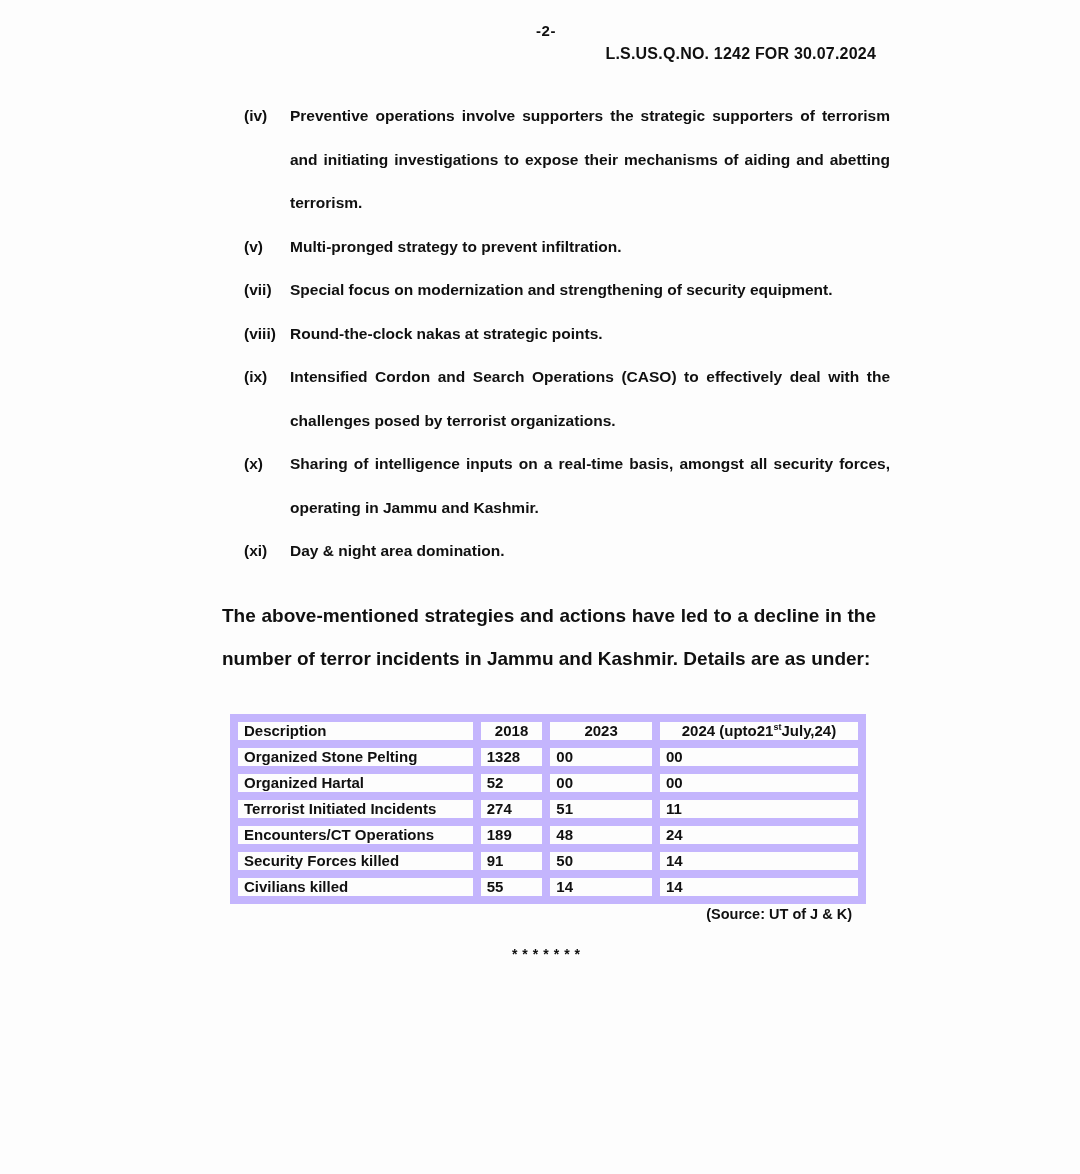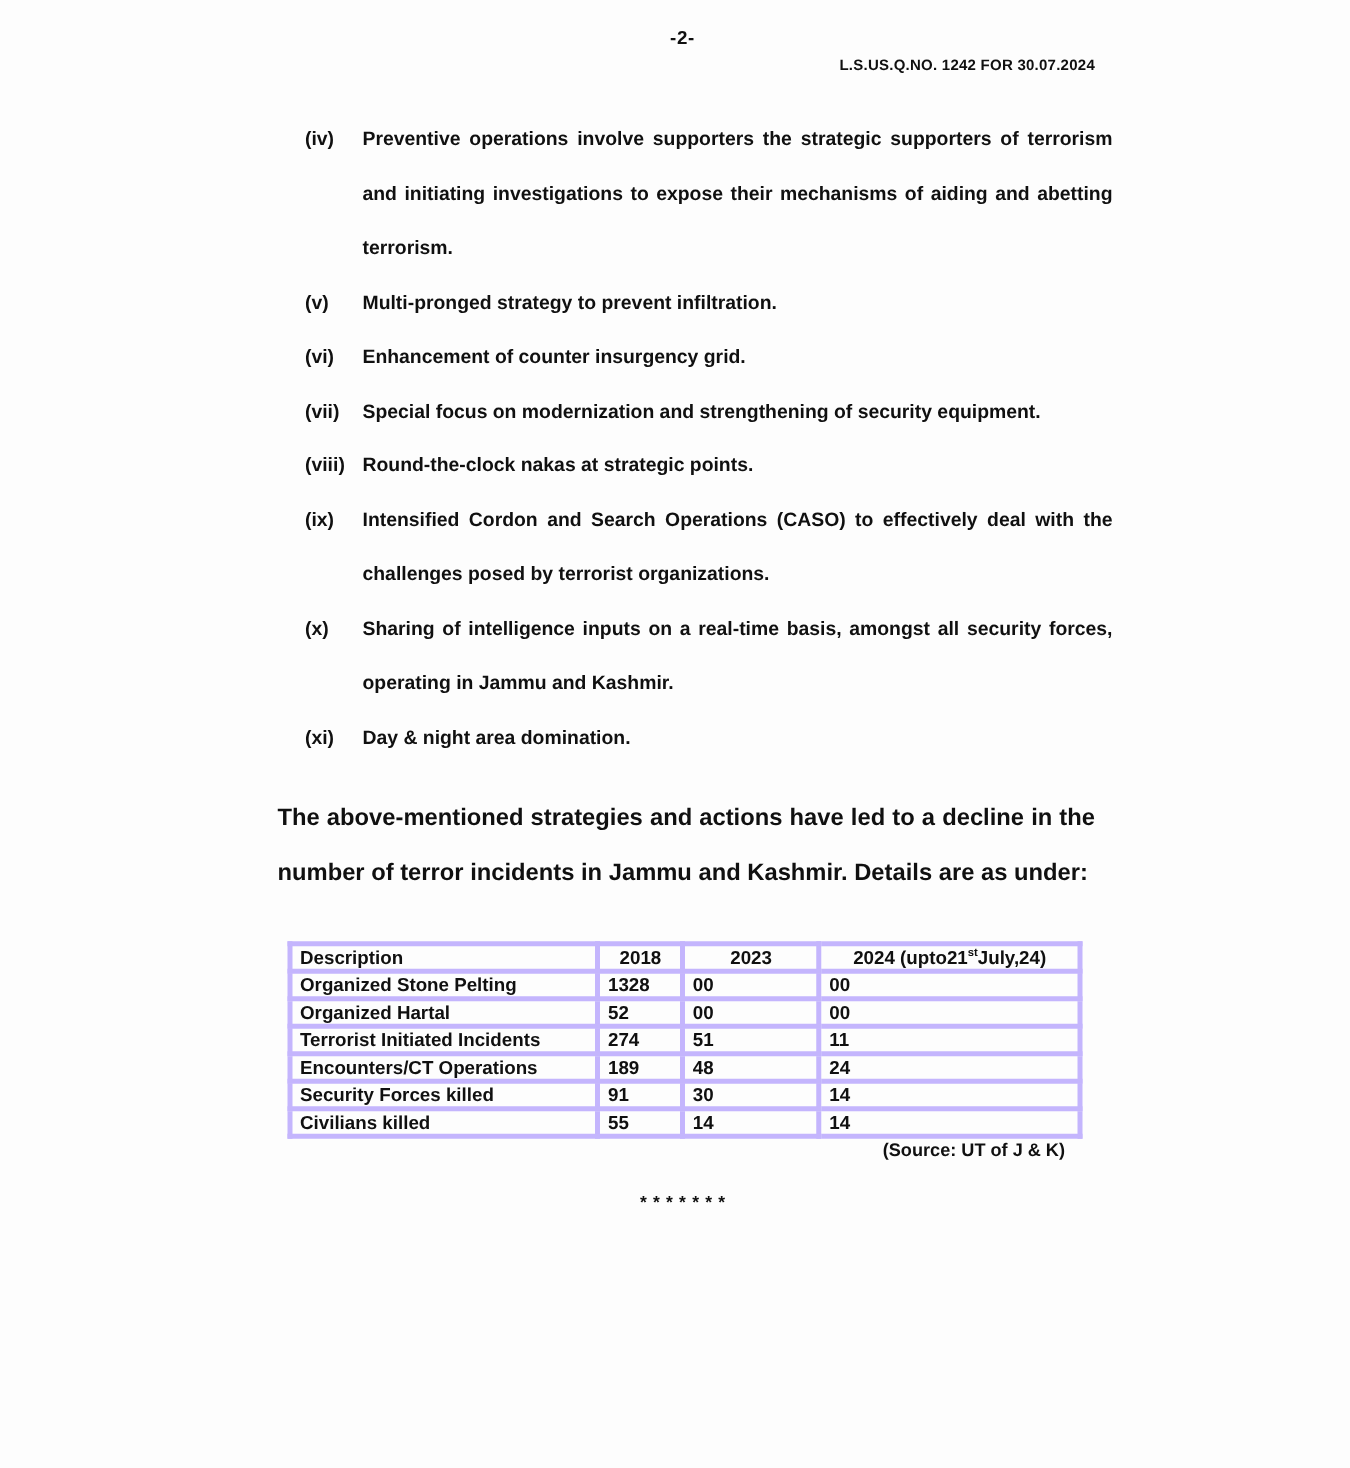--- a/index.html
+++ b/index.html
@@ -22,21 +22,21 @@
     padding-top: 22px;
     text-align: center;
     font-size: 15px;
     letter-spacing: 0.5px;
     text-indent: 12px;
   }
   .doc-ref {
     margin-top: 6px;
     padding-right: 204px;
     text-align: right;
-    font-size: 12px;
+    font-size: 16px;
     letter-spacing: 0.2px;
   }
   .strategy-list {
     margin: 31px 190px 0 244px;
     font-size: 15.5px;
     line-height: 43.5px;
   }
   .list-item {
     display: flex;
     align-items: flex-start;
@@ -57,21 +57,21 @@
   }
   table.stats {
     margin: 33px 0 0 230px;
     width: 636px;
     border-collapse: collapse;
     table-layout: fixed;
     font-size: 15px;
     font-weight: 700;
   }
   table.stats th, table.stats td {
-    border: 4px solid #c4b5fd;
+    border: 8px solid #c4b5fd;
     height: 18px;
     padding: 0 6px;
     overflow: hidden;
     white-space: nowrap;
   }
   .col-desc  { width: 40.4%; }
   .col-2018  { width: 9.3%; }
   .col-2023  { width: 16.5%; }
   .col-2024  { width: 33.8%; }
   table.stats th { text-align: center; }
@@ -107,24 +107,20 @@
   <div class="doc-ref">L.S.US.Q.NO. 1242 FOR 30.07.2024</div>
 
   <div class="strategy-list">
     <div class="list-item">
       <span class="item-label">(iv)</span>
       <div class="item-text">Preventive operations involve supporters the strategic supporters of terrorism and initiating investigations to expose their mechanisms of aiding and abetting terrorism.</div>
     </div>
     <div class="list-item">
       <span class="item-label">(v)</span>
       <div class="item-text">Multi-pronged strategy to prevent infiltration.</div>
-    </div>
-    <div class="list-item">
-      <span class="item-label">(vi)</span>
-      <div class="item-text">Enhancement of counter insurgency grid.</div>
     </div>
     <div class="list-item">
       <span class="item-label">(vii)</span>
       <div class="item-text">Special focus on modernization and strengthening of security equipment.</div>
     </div>
     <div class="list-item">
       <span class="item-label">(viii)</span>
       <div class="item-text">Round-the-clock nakas at strategic points.</div>
     </div>
     <div class="list-item">
@@ -173,21 +169,21 @@
       </tr>
       <tr>
         <td class="left">Encounters/CT Operations</td>
         <td class="num">189</td>
         <td class="num">48</td>
         <td class="num">24</td>
       </tr>
       <tr>
         <td class="left">Security Forces killed</td>
         <td class="num">91</td>
-        <td class="num">30</td>
+        <td class="num">50</td>
         <td class="num">14</td>
       </tr>
       <tr>
         <td class="left">Civilians killed</td>
         <td class="num">55</td>
         <td class="num">14</td>
         <td class="num">14</td>
       </tr>
     </tbody>
   </table>

